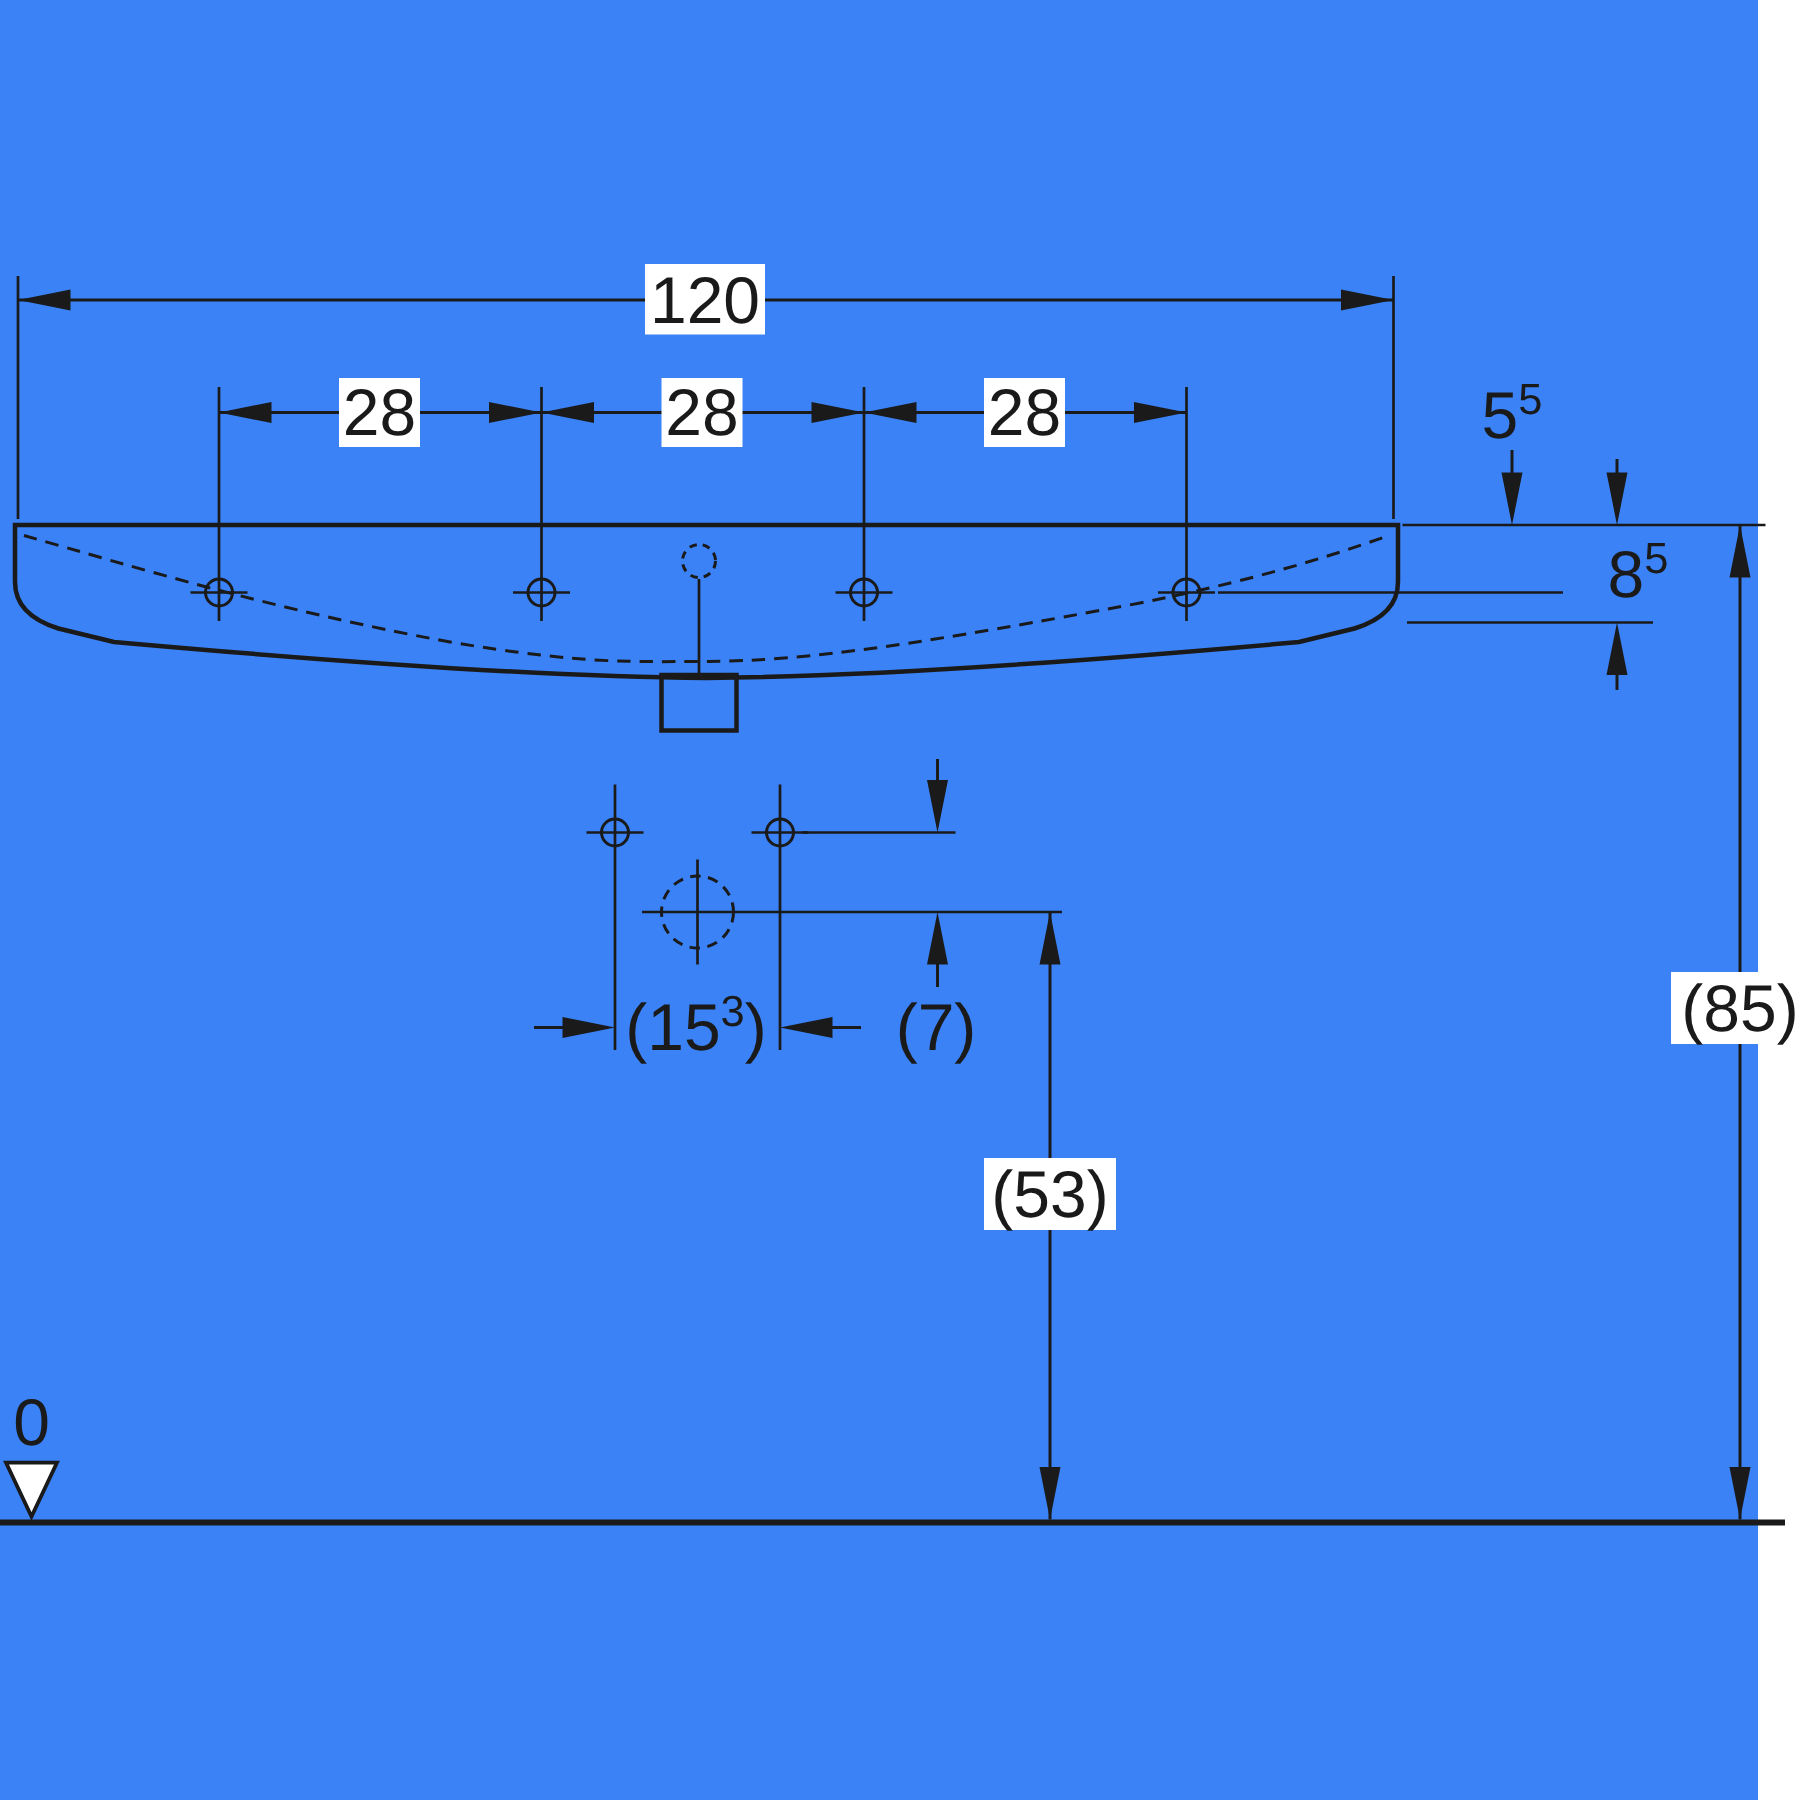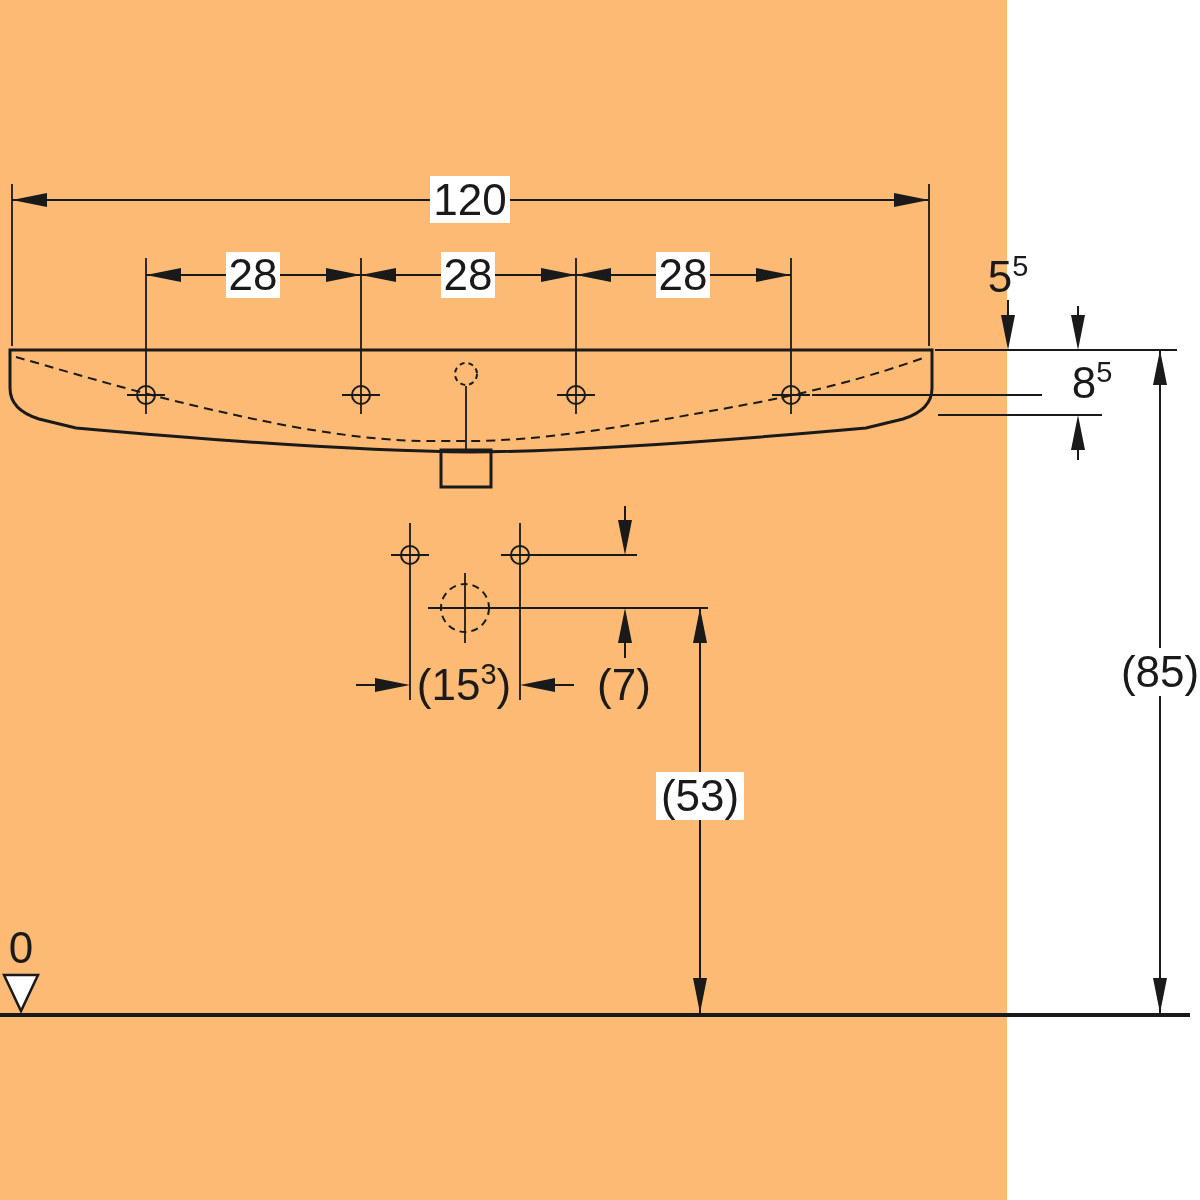--- a/index.html
+++ b/index.html
@@ -1,16 +1,16 @@
 <!DOCTYPE html>
 <html><head>
 <meta charset="utf-8">
 <style>
   html,body{margin:0;padding:0;background:#ffffff;}
-  .stage{width:1007px;height:1200px;position:relative;background:#fdba74;}
+  .stage{width:1172px;height:1200px;position:relative;background:#3b82f6;}
   svg{display:block;}
   svg text{font-family:"Liberation Sans","DejaVu Sans",sans-serif;fill:#1a1a1a;}
   .lbl{font-size:44px;}
   .sup{font-size:29px;}
   .thin{stroke:#1a1a1a;stroke-width:1.8;fill:none;}
   .dim{stroke:#1a1a1a;stroke-width:2;fill:none;}
   .outline{stroke:#1a1a1a;stroke-width:3;fill:none;}
   .arrow{fill:#1a1a1a;stroke:none;}
   .whitebg{fill:#ffffff;stroke:none;}
 </style>

